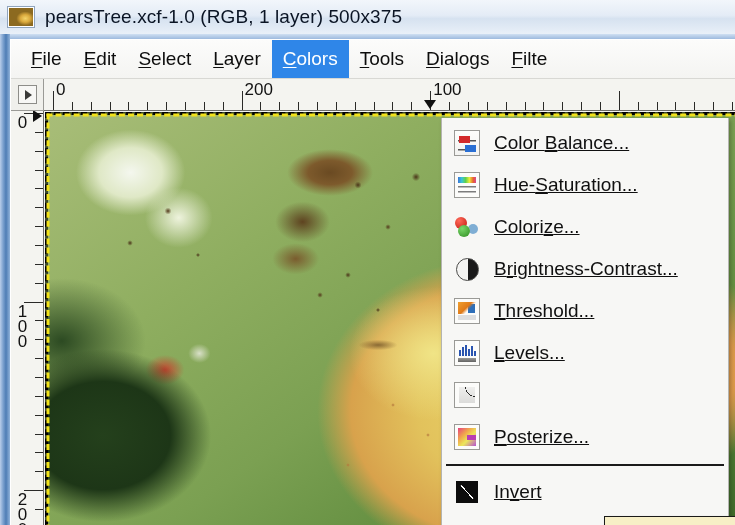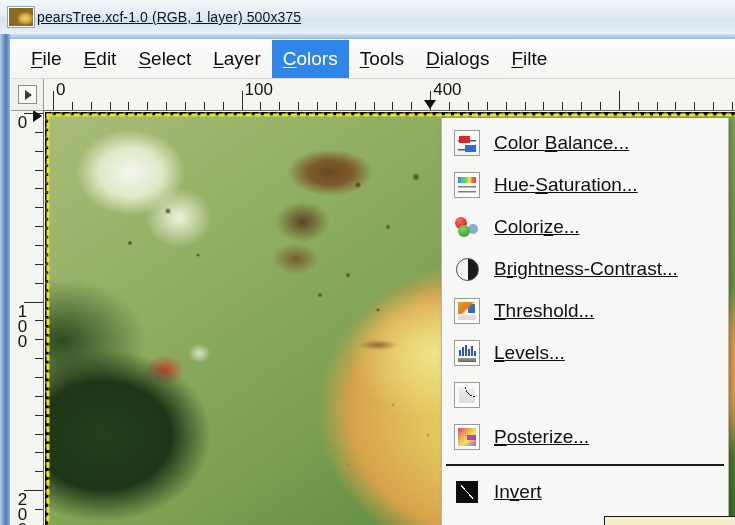--- a/index.html
+++ b/index.html
@@ -26,26 +26,25 @@
     width: 26px; height: 20px;
     border: 1px solid #ffffff;
     outline: 1px solid #8fa4bd;
     background:
       radial-gradient(ellipse 9px 7px at 68% 58%, #f4d46a 0%, #d9a83c 55%, #8c6a20 100%),
       radial-gradient(ellipse 7px 6px at 32% 62%, #e8c45c 0%, #b8862c 70%),
       linear-gradient(to bottom, #5d7a3a 0%, #3e5a25 45%, #23341a 100%);
     flex: 0 0 auto;
   }
   #title-text {
-    margin-left: 3px;
-    font-size: 14px;
+    margin-left: 11px;
+    font-size: 19px;
     color: #0a1424;
     letter-spacing: 0.1px;
     white-space: nowrap;
-    text-decoration: underline;
   }
 
   
   #frame-left {
     position: absolute; left: 0; top: 34px; width: 10px; height: 491px;
     background: linear-gradient(to right, #b9ceea 0%, #7ea3d0 30%, #4e7db5 60%, #91b3da 100%);
   }
   #frame-top-edge {
     position: absolute; left: 0; top: 34px; width: 735px; height: 5px;
     background: linear-gradient(to bottom, #cfdff2 0%, #9dbade 100%);
@@ -474,22 +473,22 @@
         <div class="hr-tick minor" style="left: 537px;"></div>
         <div class="hr-tick minor" style="left: 556px;"></div>
         <div class="hr-tick major" style="left: 575px;"></div>
         <div class="hr-tick minor" style="left: 594px;"></div>
         <div class="hr-tick minor" style="left: 613px;"></div>
         <div class="hr-tick minor" style="left: 631px;"></div>
         <div class="hr-tick minor" style="left: 650px;"></div>
         <div class="hr-tick minor" style="left: 669px;"></div>
         <div class="hr-tick minor" style="left: 688px;"></div>
         <div class="hr-label" style="left: 12px;">0</div>
-        <div class="hr-label" style="left: 200.6px;">100</div>
-        <div class="hr-label" style="left: 389.2px;">400</div>
+        <div class="hr-label" style="left: 200.6px;">200</div>
+        <div class="hr-label" style="left: 389.2px;">100</div>
         <div id="hr-pos-marker" style="left: 380.2px;"></div>
       </div>
 
     <div id="vruler">
         <div class="vr-tick major" style="top: 2px;"></div>
         <div class="vr-tick minor" style="top: 21px;"></div>
         <div class="vr-tick minor" style="top: 40px;"></div>
         <div class="vr-tick minor" style="top: 59px;"></div>
         <div class="vr-tick minor" style="top: 77px;"></div>
         <div class="vr-tick minor" style="top: 96px;"></div>

